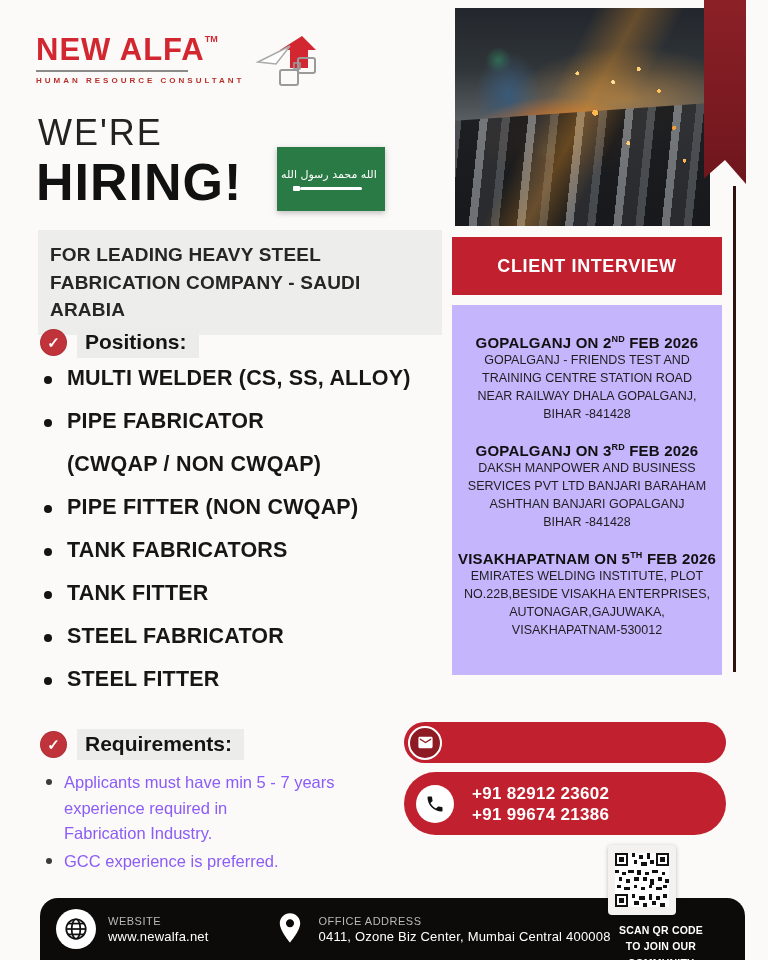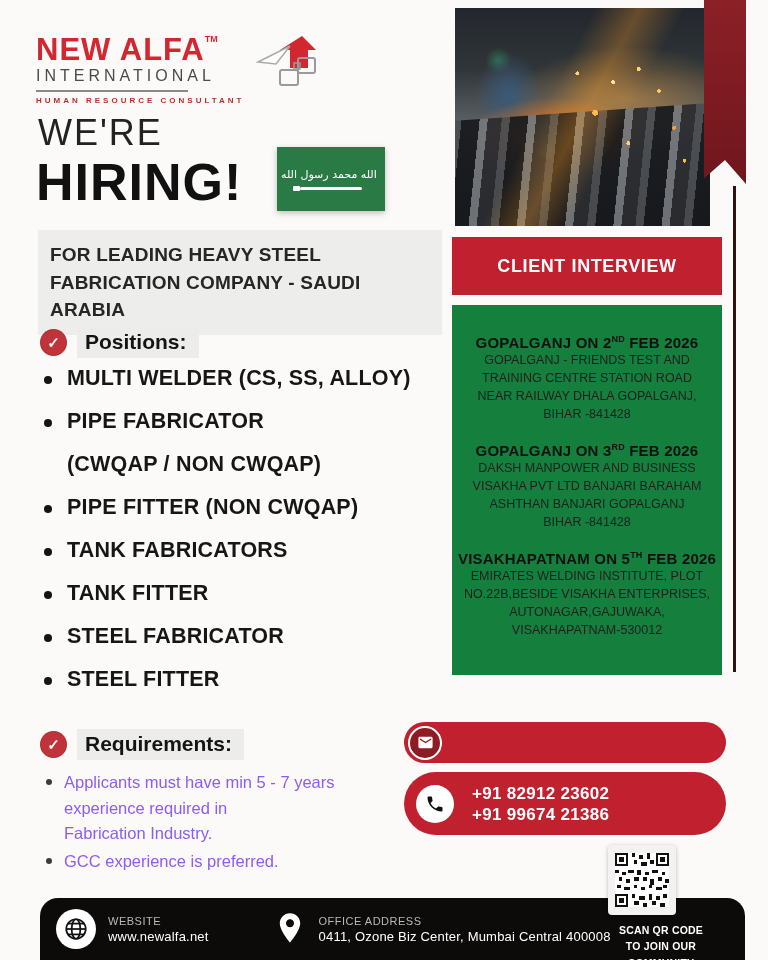--- a/index.html
+++ b/index.html
@@ -74,21 +74,21 @@
 
   .ribbon { position:absolute; left:704px; top:0; width:42px; height:184px;
             background:linear-gradient(180deg,#8c2027,#6f161d);
             clip-path:polygon(0 0, 100% 0, 100% 100%, 50% 87%, 0 97%); }
   .vline { position:absolute; left:733px; top:186px; width:3px; height:486px; background:#2f1310; }
 
   
   .ci-banner { position:absolute; left:452px; top:237px; width:270px; height:58px; background:#c1202f;
                display:flex; align-items:center; justify-content:center; color:#fff; font-size:18px;
                font-weight:800; letter-spacing:.6px; }
-  .iv-panel { position:absolute; left:452px; top:305px; width:270px; height:370px; background:#15803d;
+  .iv-panel { position:absolute; left:452px; top:305px; width:270px; height:370px; background:#c4b5fd;
               padding-top:29px; text-align:center; }
   .iv-block { margin-bottom:19px; }
   .iv-title { font-size:15px; font-weight:800; color:#101010; letter-spacing:.2px; }
   .iv-title sup { font-size:9px; font-weight:800; }
   .iv-line { display:block; font-size:12.5px; font-weight:500; color:#1e1e1e; line-height:1.44; }
 
   
   .pill { position:absolute; left:404px; width:322px; background:#c1202f; color:#fff; display:flex; align-items:center; }
   .pill-email { top:722px; height:41px; border-radius:22px; }
   .pill-phone { top:772px; height:63px; border-radius:32px; }
@@ -116,21 +116,20 @@
 </style>
 </head>
 <body>
 
 <div class="poster">
 
   <div class="logo">
     <div class="logo-row">
       <div>
         <span class="logo-name">NEW ALFA</span><sup class="logo-tm">TM</sup>
-        <div class="logo-sub">INTERNATIONAL</div>
         <div class="logo-rule"></div>
         <div class="logo-tag">HUMAN RESOURCE CONSULTANT</div>
       </div>
       <svg width="66" height="60" viewBox="0 0 66 60">
         <polygon points="30,16 52,2 66,16" fill="#d22730"></polygon>
         <rect x="40" y="16" width="18" height="18" fill="#d22730"></rect>
         <rect x="48" y="24" width="17" height="15" rx="2" fill="none" stroke="#9a9a9a" stroke-width="2"></rect>
         <rect x="30" y="36" width="18" height="15" rx="2" fill="none" stroke="#9a9a9a" stroke-width="2"></rect>
         <rect x="44" y="29" width="6" height="6" fill="none" stroke="#9a9a9a" stroke-width="1.5"></rect>
         <polygon points="8,28 40,12 26,30" fill="#ffffff" stroke="#aaaaaa" stroke-width="1.5"></polygon>
@@ -217,21 +216,21 @@
     <div class="iv-block">
       <div class="iv-title"><span>GOPALGANJ ON 2</span><sup>ND</sup><span> FEB 2026</span></div>
       <span class="iv-line">GOPALGANJ - FRIENDS TEST AND</span>
       <span class="iv-line">TRAINING CENTRE STATION ROAD</span>
       <span class="iv-line">NEAR RAILWAY DHALA GOPALGANJ,</span>
       <span class="iv-line">BIHAR -841428</span>
     </div>
     <div class="iv-block">
       <div class="iv-title"><span>GOPALGANJ ON 3</span><sup>RD</sup><span> FEB 2026</span></div>
       <span class="iv-line">DAKSH MANPOWER AND BUSINESS</span>
-      <span class="iv-line">VISAKHA PVT LTD BANJARI BARAHAM</span>
+      <span class="iv-line">SERVICES PVT LTD BANJARI BARAHAM</span>
       <span class="iv-line">ASHTHAN BANJARI GOPALGANJ</span>
       <span class="iv-line">BIHAR -841428</span>
     </div>
     <div class="iv-block">
       <div class="iv-title"><span>VISAKHAPATNAM ON 5</span><sup>TH</sup><span> FEB 2026</span></div>
       <span class="iv-line">EMIRATES WELDING INSTITUTE, PLOT</span>
       <span class="iv-line">NO.22B,BESIDE VISAKHA ENTERPRISES,</span>
       <span class="iv-line">AUTONAGAR,GAJUWAKA,</span>
       <span class="iv-line">VISAKHAPATNAM-530012</span>
     </div>

